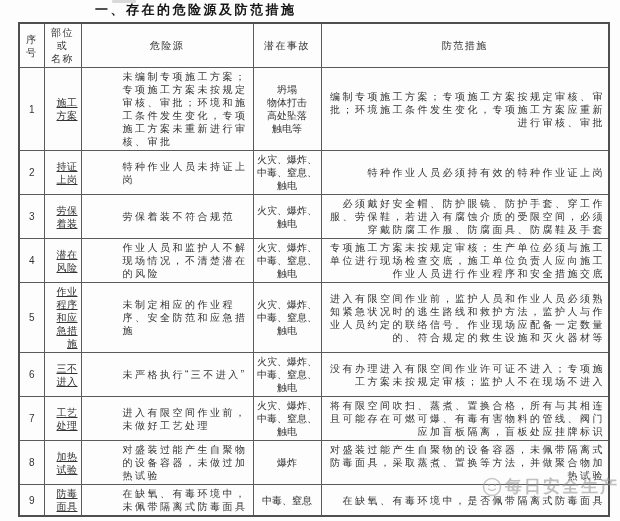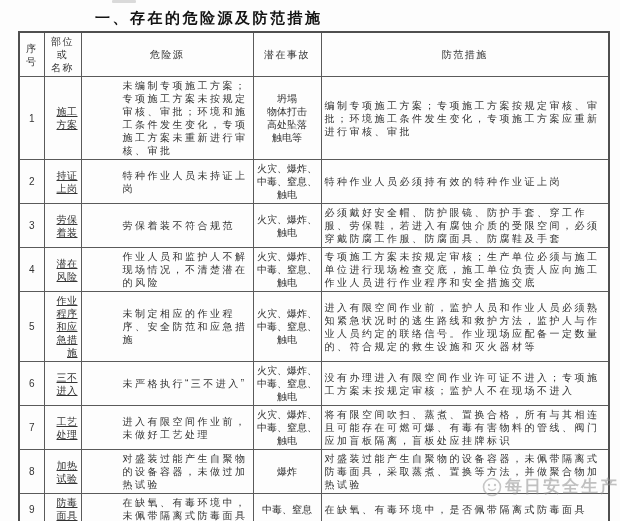--- a/index.html
+++ b/index.html
@@ -14,25 +14,25 @@
   }
   .page { position: relative; width: 620px; height: 521px; background:#fdfdfd; }
 
   .scan-smudge {
     position: absolute; left: 112px; top: 0;
     width: 24px; height: 3px;
     background: #c8c8c8; opacity: .65; border-radius: 1px;
   }
 
   .doc-title {
-    font-size: 15px;
+    font-size: 13px;
     font-weight: bold;
     letter-spacing: 2.5px;
     color: #141414;
-    padding: 9px 0 3px 95px;
+    padding: 1px 0 3px 95px;
     white-space: nowrap;
   }
 
   table.hazard-table {
     border-collapse: collapse;
     table-layout: fixed;
     width: 590px;
     margin-left: 18px;
     border: 2px solid #4f4f4f;
   }
@@ -48,21 +48,21 @@
   .hazard-table th {
     font-weight: normal;
     text-align: center;
     letter-spacing: 1.5px;
     height: 30px;
   }
   td.col-no     { text-align: center; letter-spacing: 0; }
   td.col-part   { text-align: right; letter-spacing: .5px; text-decoration: underline; }
   td.col-hazard { text-align: left;  letter-spacing: 2.5px; padding-left: 41px; }
   td.col-accident { text-align: center; letter-spacing: 0; font-family: Liberation Serif, serif; }
-  td.col-measures { text-align: left; letter-spacing: 2.5px; }
+  td.col-measures { text-align: right; letter-spacing: 2.5px; }
 
   .watermark {
     position: absolute;
     right: 1px;
     bottom: 23px;
     display: flex;
     align-items: center;
     gap: 3px;
     opacity: .55;
     pointer-events: none;

